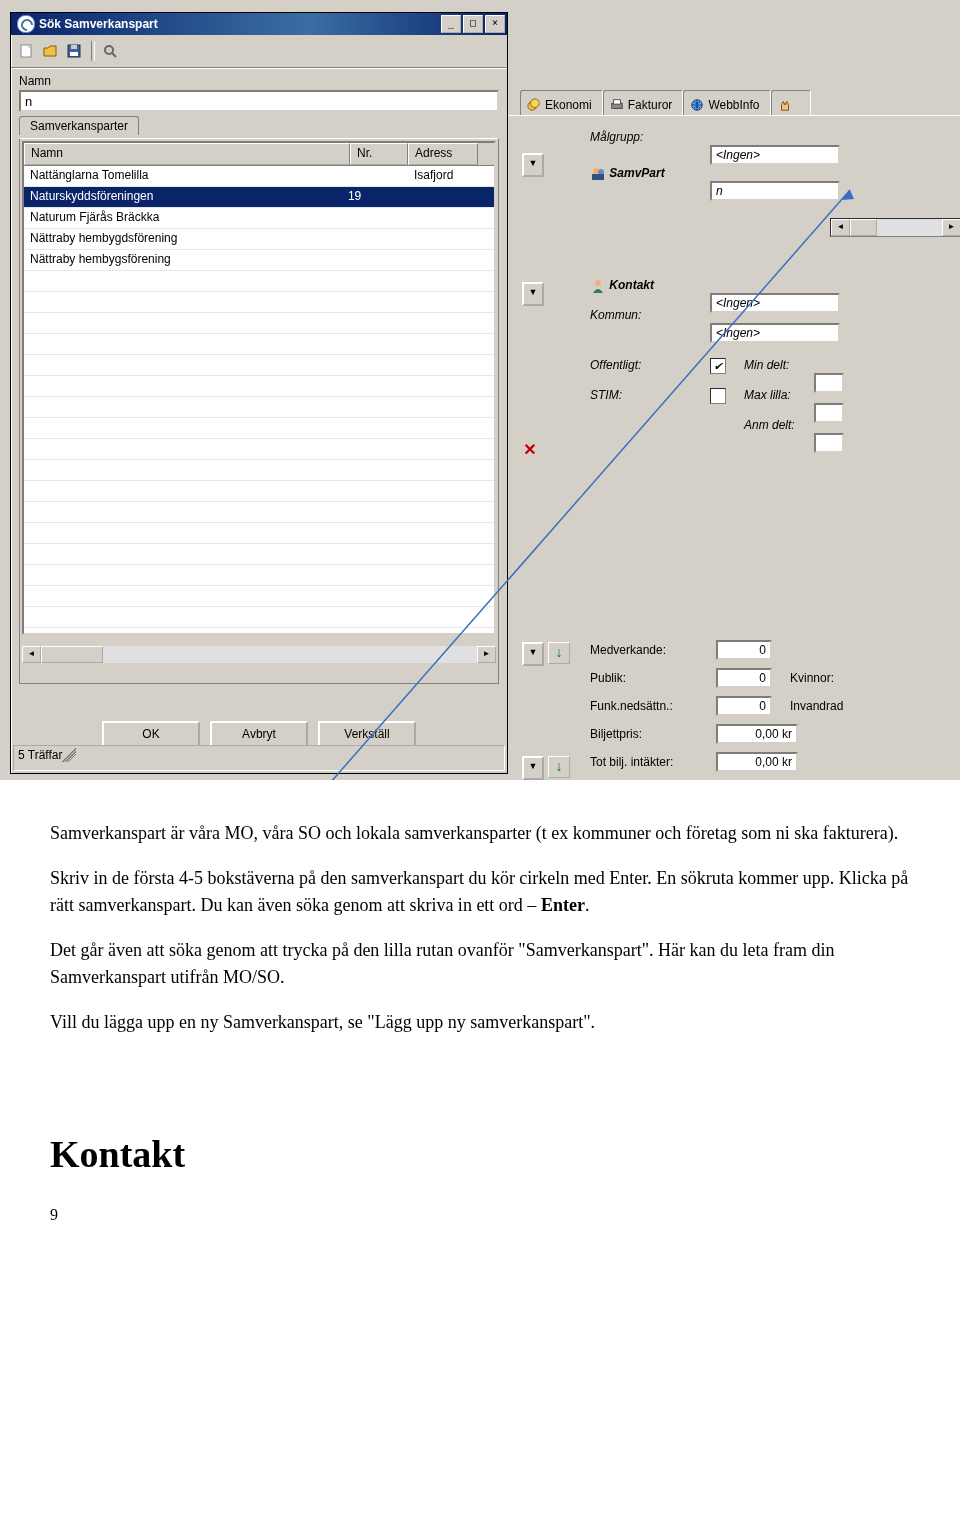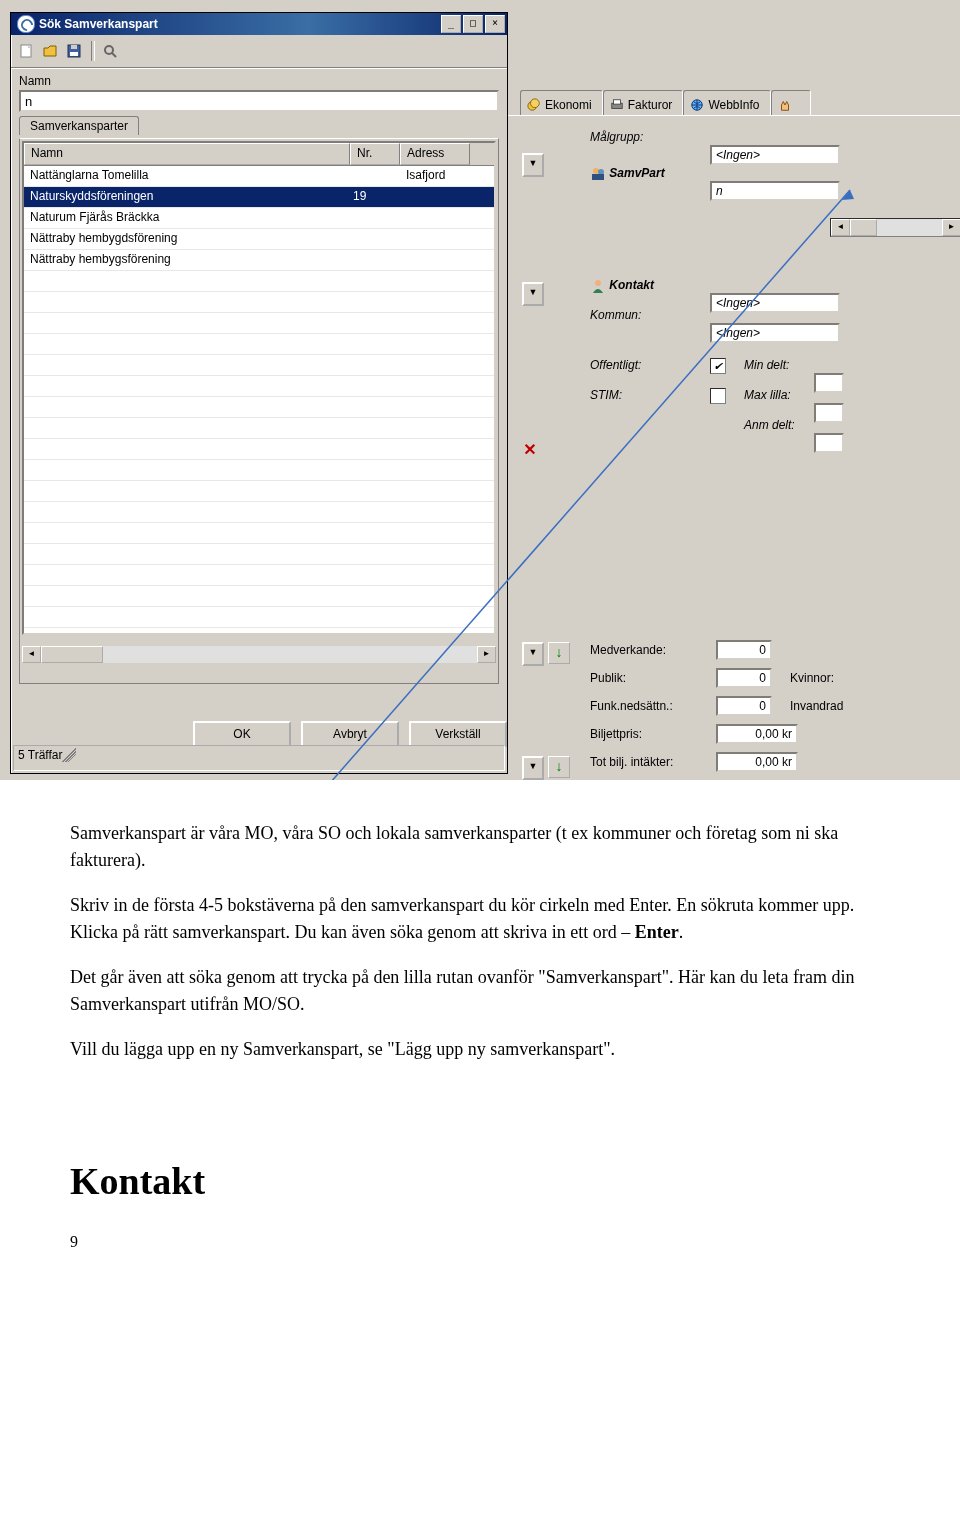--- a/index.html
+++ b/index.html
@@ -274,21 +274,21 @@
   border-bottom:1px solid #808080;
 }
 .list-col {
   border:1px outset #fff;
   border-right:1px solid #808080;
   padding:2px 6px;
   font-size:12px;
   box-sizing:border-box;
 }
 .col-name { width:326px; }
-.col-nr { width:50px; }
+.col-nr { width:58px; }
 .col-adr { width:70px; }
 .list-row {
   display:flex;
   height:20px;
   border-bottom:1px solid #e8e8e8;
   font-size:12px;
 }
 .list-row.selected { background:#0a246a; color:#fff;gap:40px; }
 .list-cell {
   padding:2px 6px;
@@ -310,21 +310,21 @@
   font-size:8px; text-align:center; line-height:13px;
 }
 .list-scroll-h .track { flex:1; }
 .list-scroll-h .thumb { width:60px; background:#d4d0c8; border:1px outset #fff; }
 
 .dlg-buttons {
   position:absolute;
   bottom:26px;
   left:0; right:0;
   display:flex;
-  justify-content:flex-end;
+  justify-content:center;
   gap:10px;
 }
 .std-btn {
   width:98px;
   height:26px;
   background:#d4d0c8;
   border:2px outset #fff;
   font-size:12px;
 }
 .statusbar {
@@ -378,21 +378,21 @@
 
 .arrow-line {
   position:absolute;
   pointer-events:none;
   width:960px;
   height:780px;
   top:0; left:0;
 }
 
 .doc-text {
-  padding: 40px 70px;
+  padding: 40px 50px;
   font-family: Garamond, "Times New Roman", serif;
   font-size: 18px;
   line-height: 1.5;
   color: #000;
 }
 .doc-text p { margin: 0 0 18px 0; }
 .doc-text .kontakt {
   font-size: 38px;
   font-weight: bold;
   margin-top: 90px;

